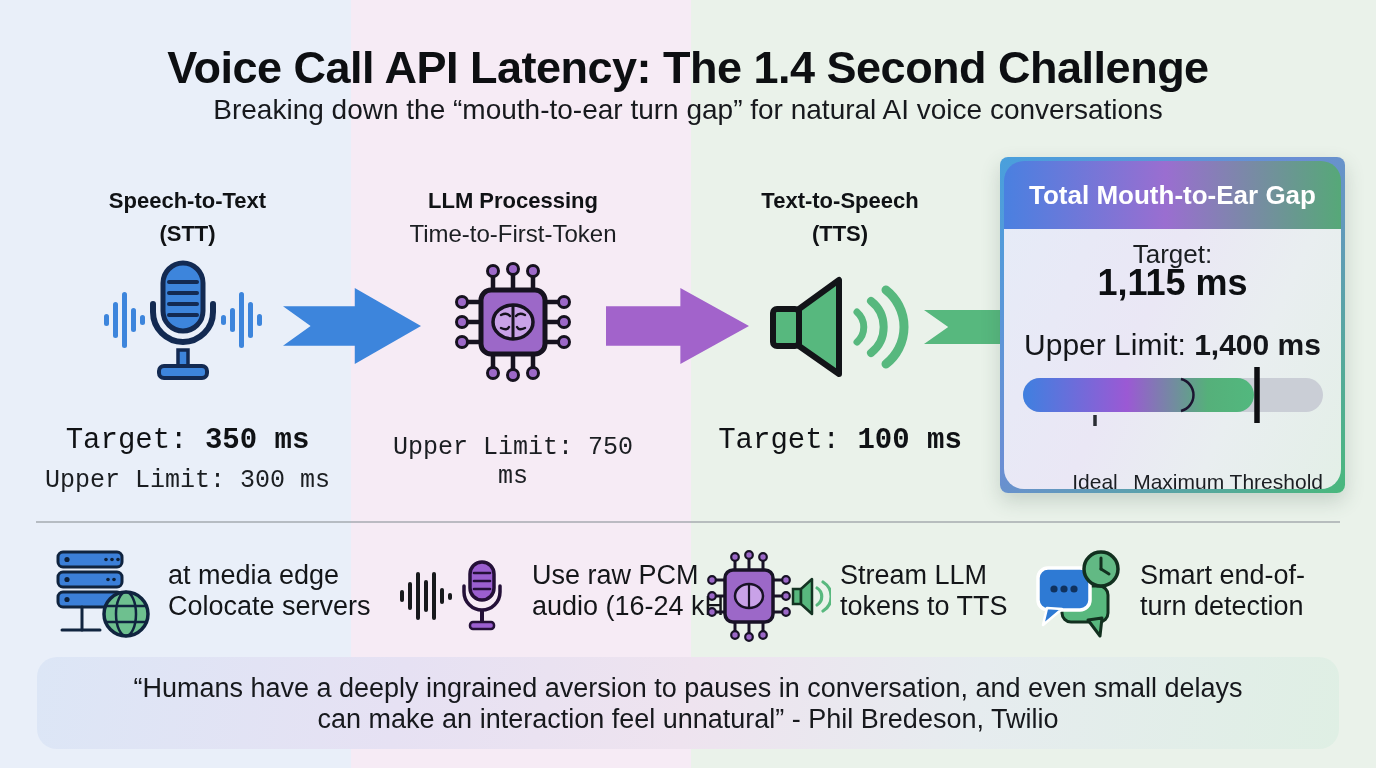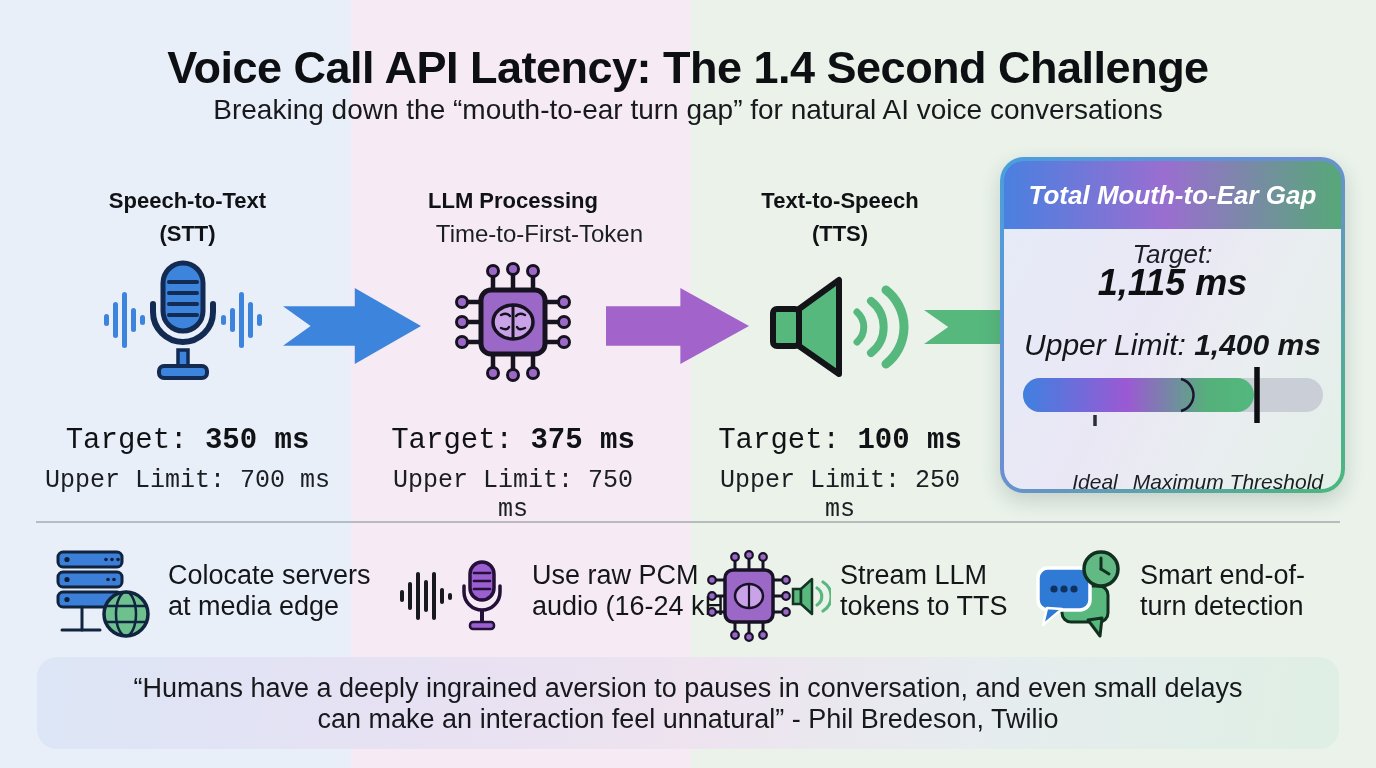--- a/index.html
+++ b/index.html
@@ -11,38 +11,37 @@
   .title{
     position:absolute;left:0;right:0;top:34px;margin:8px;text-align:center;
     font-size:45px;font-weight:800;letter-spacing:-0.5px;color:#0d0f12;
   }
   .subtitle{
     position:absolute;left:0;right:0;top:94px;text-align:center;
     font-size:28px;font-weight:400;color:#17191d;
   }
   .stage-header{position:absolute;text-align:center;}
   .sh-bold{font-size:22px;font-weight:700;line-height:33px;color:#101215;}
-  .sh-sub{font-size:24px;font-weight:400;line-height:30px;color:#1b1e22;margin-top:2px;text-align:right;}
+  .sh-sub{font-size:24px;font-weight:400;line-height:30px;color:#1b1e22;margin-top:2px;}
   .icon-abs{position:absolute;}
   .arrow{position:absolute;}
   .arrow-notch{clip-path:polygon(0 24%,52% 24%,52% 0,100% 50%,52% 100%,52% 76%,0 76%,20% 50%);}
   .arrow-plain{clip-path:polygon(0 24%,52% 24%,52% 0,100% 50%,52% 100%,52% 76%,0 76%);}
   .arrow-band{clip-path:polygon(0 0,100% 0,100% 100%,0 100%,22% 50%);}
   .metric{position:absolute;text-align:center;font-family:Liberation Mono, monospace;}
   .target-line{font-size:29px;font-weight:400;color:#101215;}
   .target-line b{font-weight:800;}
   .upper-line{font-size:25px;font-weight:400;color:#1b1e22;margin-top:9px;}
   .divider{position:absolute;left:36px;top:521px;width:1304px;height:2px;background:#9b9fa6;opacity:.65;}
 
   .card-wrap{
     position:absolute;left:1000px;top:157px;width:345px;height:336px;box-sizing:border-box;
-    border-radius:24px;padding:4px;z-index:5;
+    border-radius:8px;padding:4px;z-index:5;
     background:linear-gradient(135deg,#49a0dc 0%,#6b8ed4 45%,#49b87c 100%);
     box-shadow:0 8px 20px rgba(50,80,65,.2);
-    font-style:italic;
   }
   .card{width:100%;height:100%;border-radius:20px;overflow:hidden;display:flex;flex-direction:column;}
   .card-header{
     height:68px;flex:0 0 68px;display:flex;align-items:center;justify-content:center;
     background:linear-gradient(90deg,#4a80e0 0%,#9a6ed0 48%,#56a878 100%);
     color:#ffffff;font-size:26px;font-weight:700;
   }
   .card-body{
     position:relative;flex:1;
     background:linear-gradient(115deg,#e6ebf7 0%,#eae7f5 40%,#e9eef0 68%,#e3efe7 100%);
@@ -157,35 +156,30 @@
 
   <div class="arrow arrow-notch" style="left:283px;top:288px;width:138px;height:76px;background:#3d85dc;"></div>
   <div class="arrow arrow-plain" style="left:606px;top:288px;width:143px;height:76px;background:#a263cb;"></div>
   <div class="arrow arrow-band" style="left:924px;top:310px;width:110px;height:34px;background:#57b87e;z-index:1;"></div>
 
   <div class="metric" style="left:40px;top:424px;width:295px;">
     <div class="target-line">
       <span>Target:</span>
       <b>350 ms</b>
     </div>
-    <div class="upper-line">Upper Limit: 700 ms</div>
+    <div class="upper-line">Upper Limit: 300 ms</div>
   </div>
   <div class="metric" style="left:383px;top:424px;width:260px;">
-    <div class="target-line">
-      <span>Target:</span>
-      <b>375 ms</b>
-    </div>
     <div class="upper-line">Upper Limit: 750 ms</div>
   </div>
   <div class="metric" style="left:702px;top:424px;width:276px;">
     <div class="target-line">
       <span>Target:</span>
       <b>100 ms</b>
     </div>
-    <div class="upper-line">Upper Limit: 250 ms</div>
   </div>
 
   <div class="card-wrap">
     <div class="card">
       <div class="card-header">Total Mouth-to-Ear Gap</div>
       <div class="card-body">
         <div class="card-target-label">Target:</div>
         <div class="card-target-value">1,115 ms</div>
         <div class="card-upper">
           <span>Upper Limit:</span>
@@ -241,22 +235,22 @@
     <g stroke="#10243f" stroke-width="3" stroke-linecap="round">
       <line x1="30" y1="59" x2="30" y2="82"></line>
       <line x1="10" y1="82" x2="48" y2="82"></line>
     </g>
     <circle cx="74" cy="66" r="22" fill="#6ec08f" stroke="#10243f" stroke-width="3.5"></circle>
     <ellipse cx="74" cy="66" rx="10" ry="22" fill="none" stroke="#10243f" stroke-width="2.5"></ellipse>
     <line x1="54" y1="58" x2="94" y2="58" stroke="#10243f" stroke-width="2.5"></line>
     <line x1="54" y1="74" x2="94" y2="74" stroke="#10243f" stroke-width="2.5"></line>
   </svg>
   <div class="tip-text" style="left:168px;top:560px;width:210px;">
+    <div>at media edge</div>
     <div>Colocate servers</div>
-    <div>at media edge</div>
   </div>
 
   <svg class="icon-abs" style="left:398px;top:558px;" width="118" height="78" viewBox="0 0 118 78">
     <g fill="#17191c">
       <rect x="2" y="32" width="4" height="12" rx="2"></rect>
       <rect x="10" y="24" width="4" height="28" rx="2"></rect>
       <rect x="18" y="14" width="4" height="48" rx="2"></rect>
       <rect x="26" y="22" width="4" height="32" rx="2"></rect>
       <rect x="34" y="14" width="4" height="48" rx="2"></rect>
       <rect x="42" y="30" width="4" height="16" rx="2"></rect>

